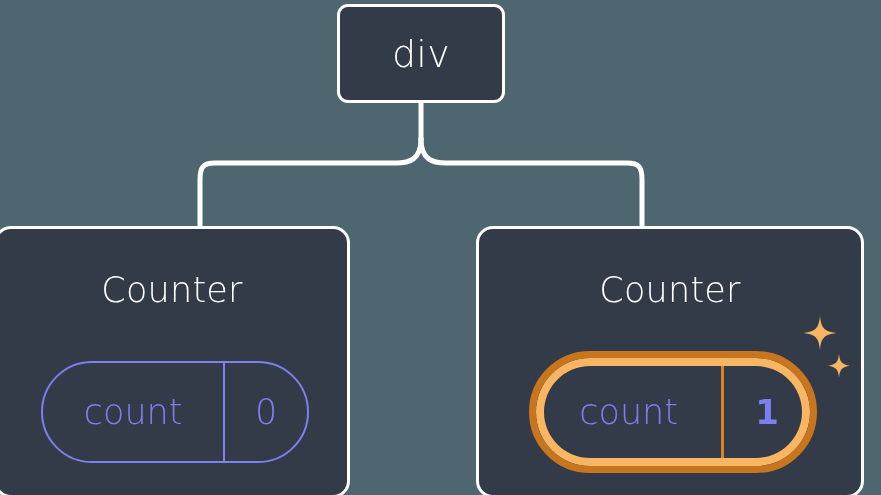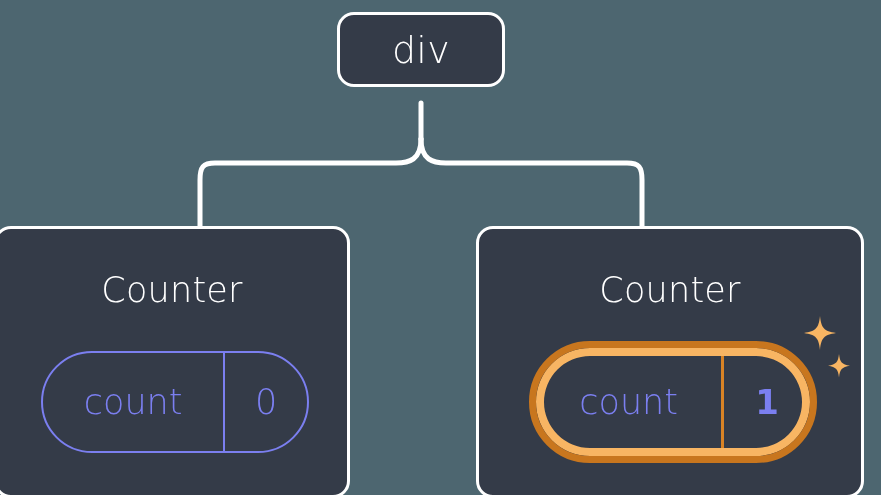--- a/index.html
+++ b/index.html
@@ -31,26 +31,27 @@
     position: absolute;
     box-sizing: border-box;
     background: #343b48;
     border: 3px solid #ffffff;
     border-radius: 17px;
   }
 
   
   #node-root {
     left: 337px;
-    top: 12px;
+    top: 4px;
     width: 168px;
-    height: 75px;
+    height: 99px;
     display: flex;
     align-items: center;
     justify-content: center;
+    border-radius: 11px;
   }
   #node-root .node-title {
     color: #ffffff;
     font-size: 38px;
     font-weight: 300;
     letter-spacing: 0.3px;
     line-height: 1;
   }
 
   
@@ -84,20 +85,21 @@
     display: flex;
     align-items: center;
     justify-content: center;
   }
   .pill {
     position: relative;
     box-sizing: border-box;
     display: flex;
     align-items: stretch;
     border-radius: 999px;
+    margin-top: 10px;
   }
 
   
   .pill.plain {
     width: 268px;
     height: 102px;
     border: 2px solid #7b7ff0;
   }
   .pill.plain .pill-key,
   .pill.plain .pill-val {

